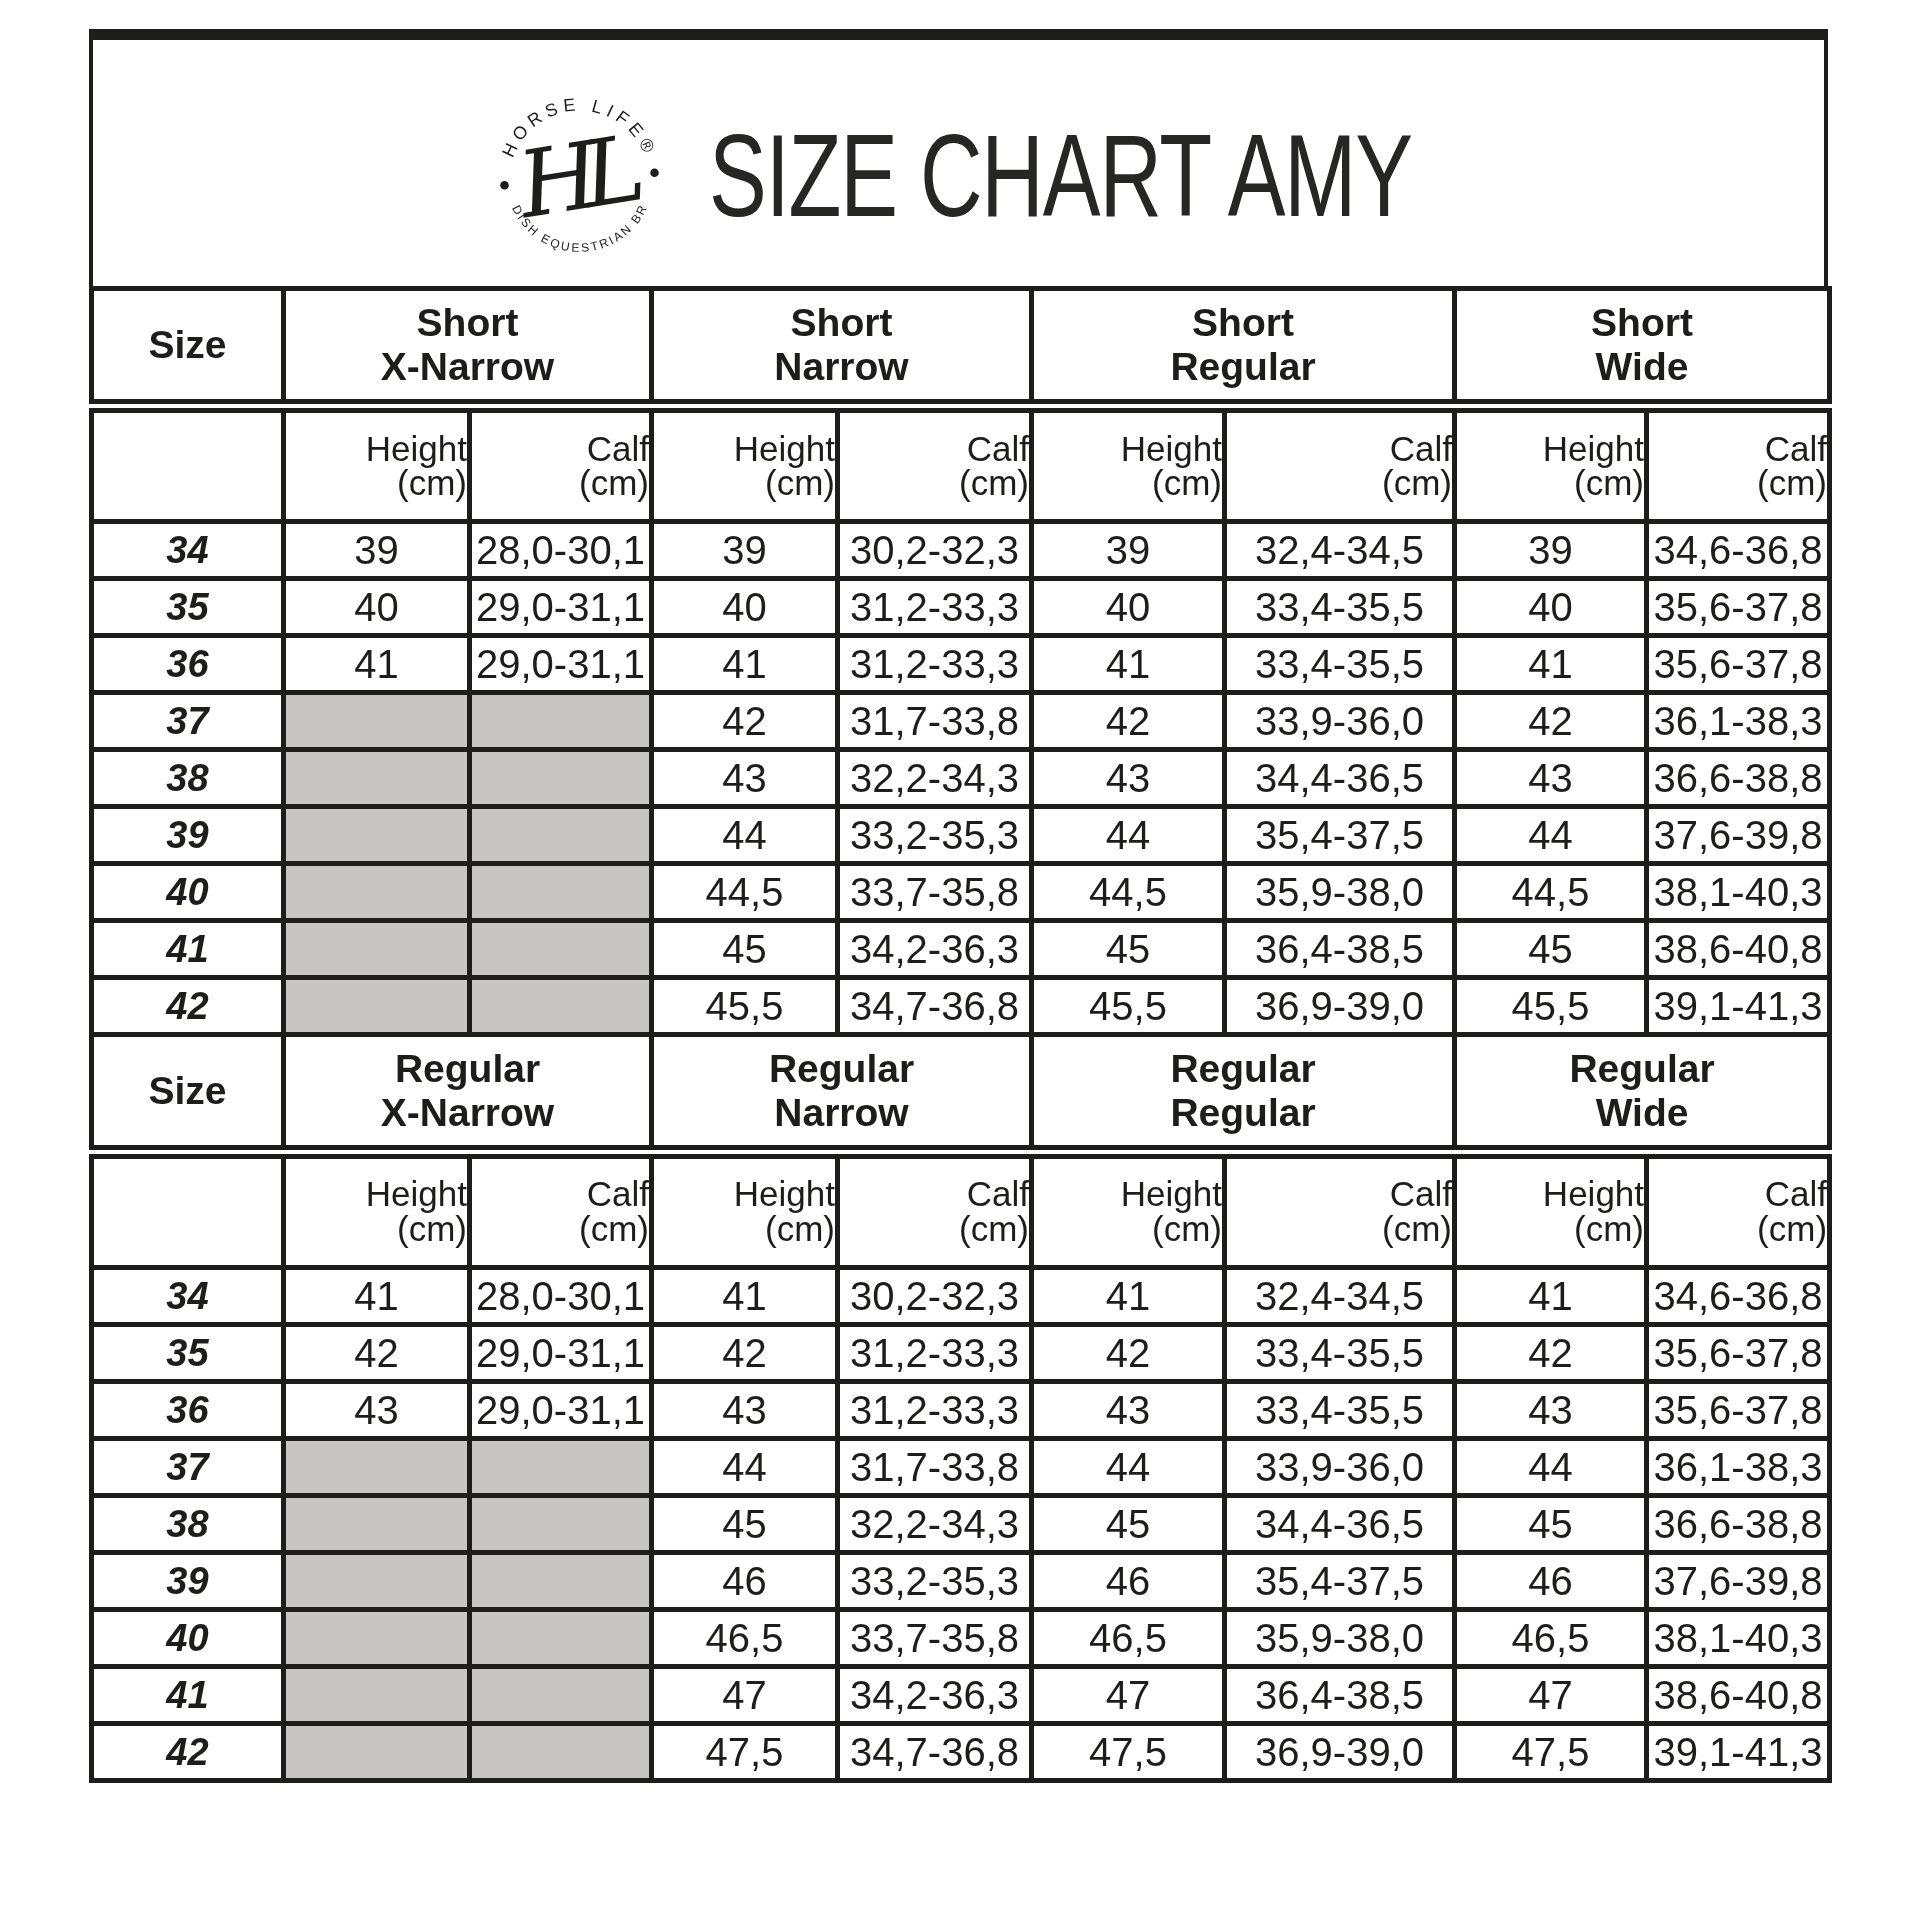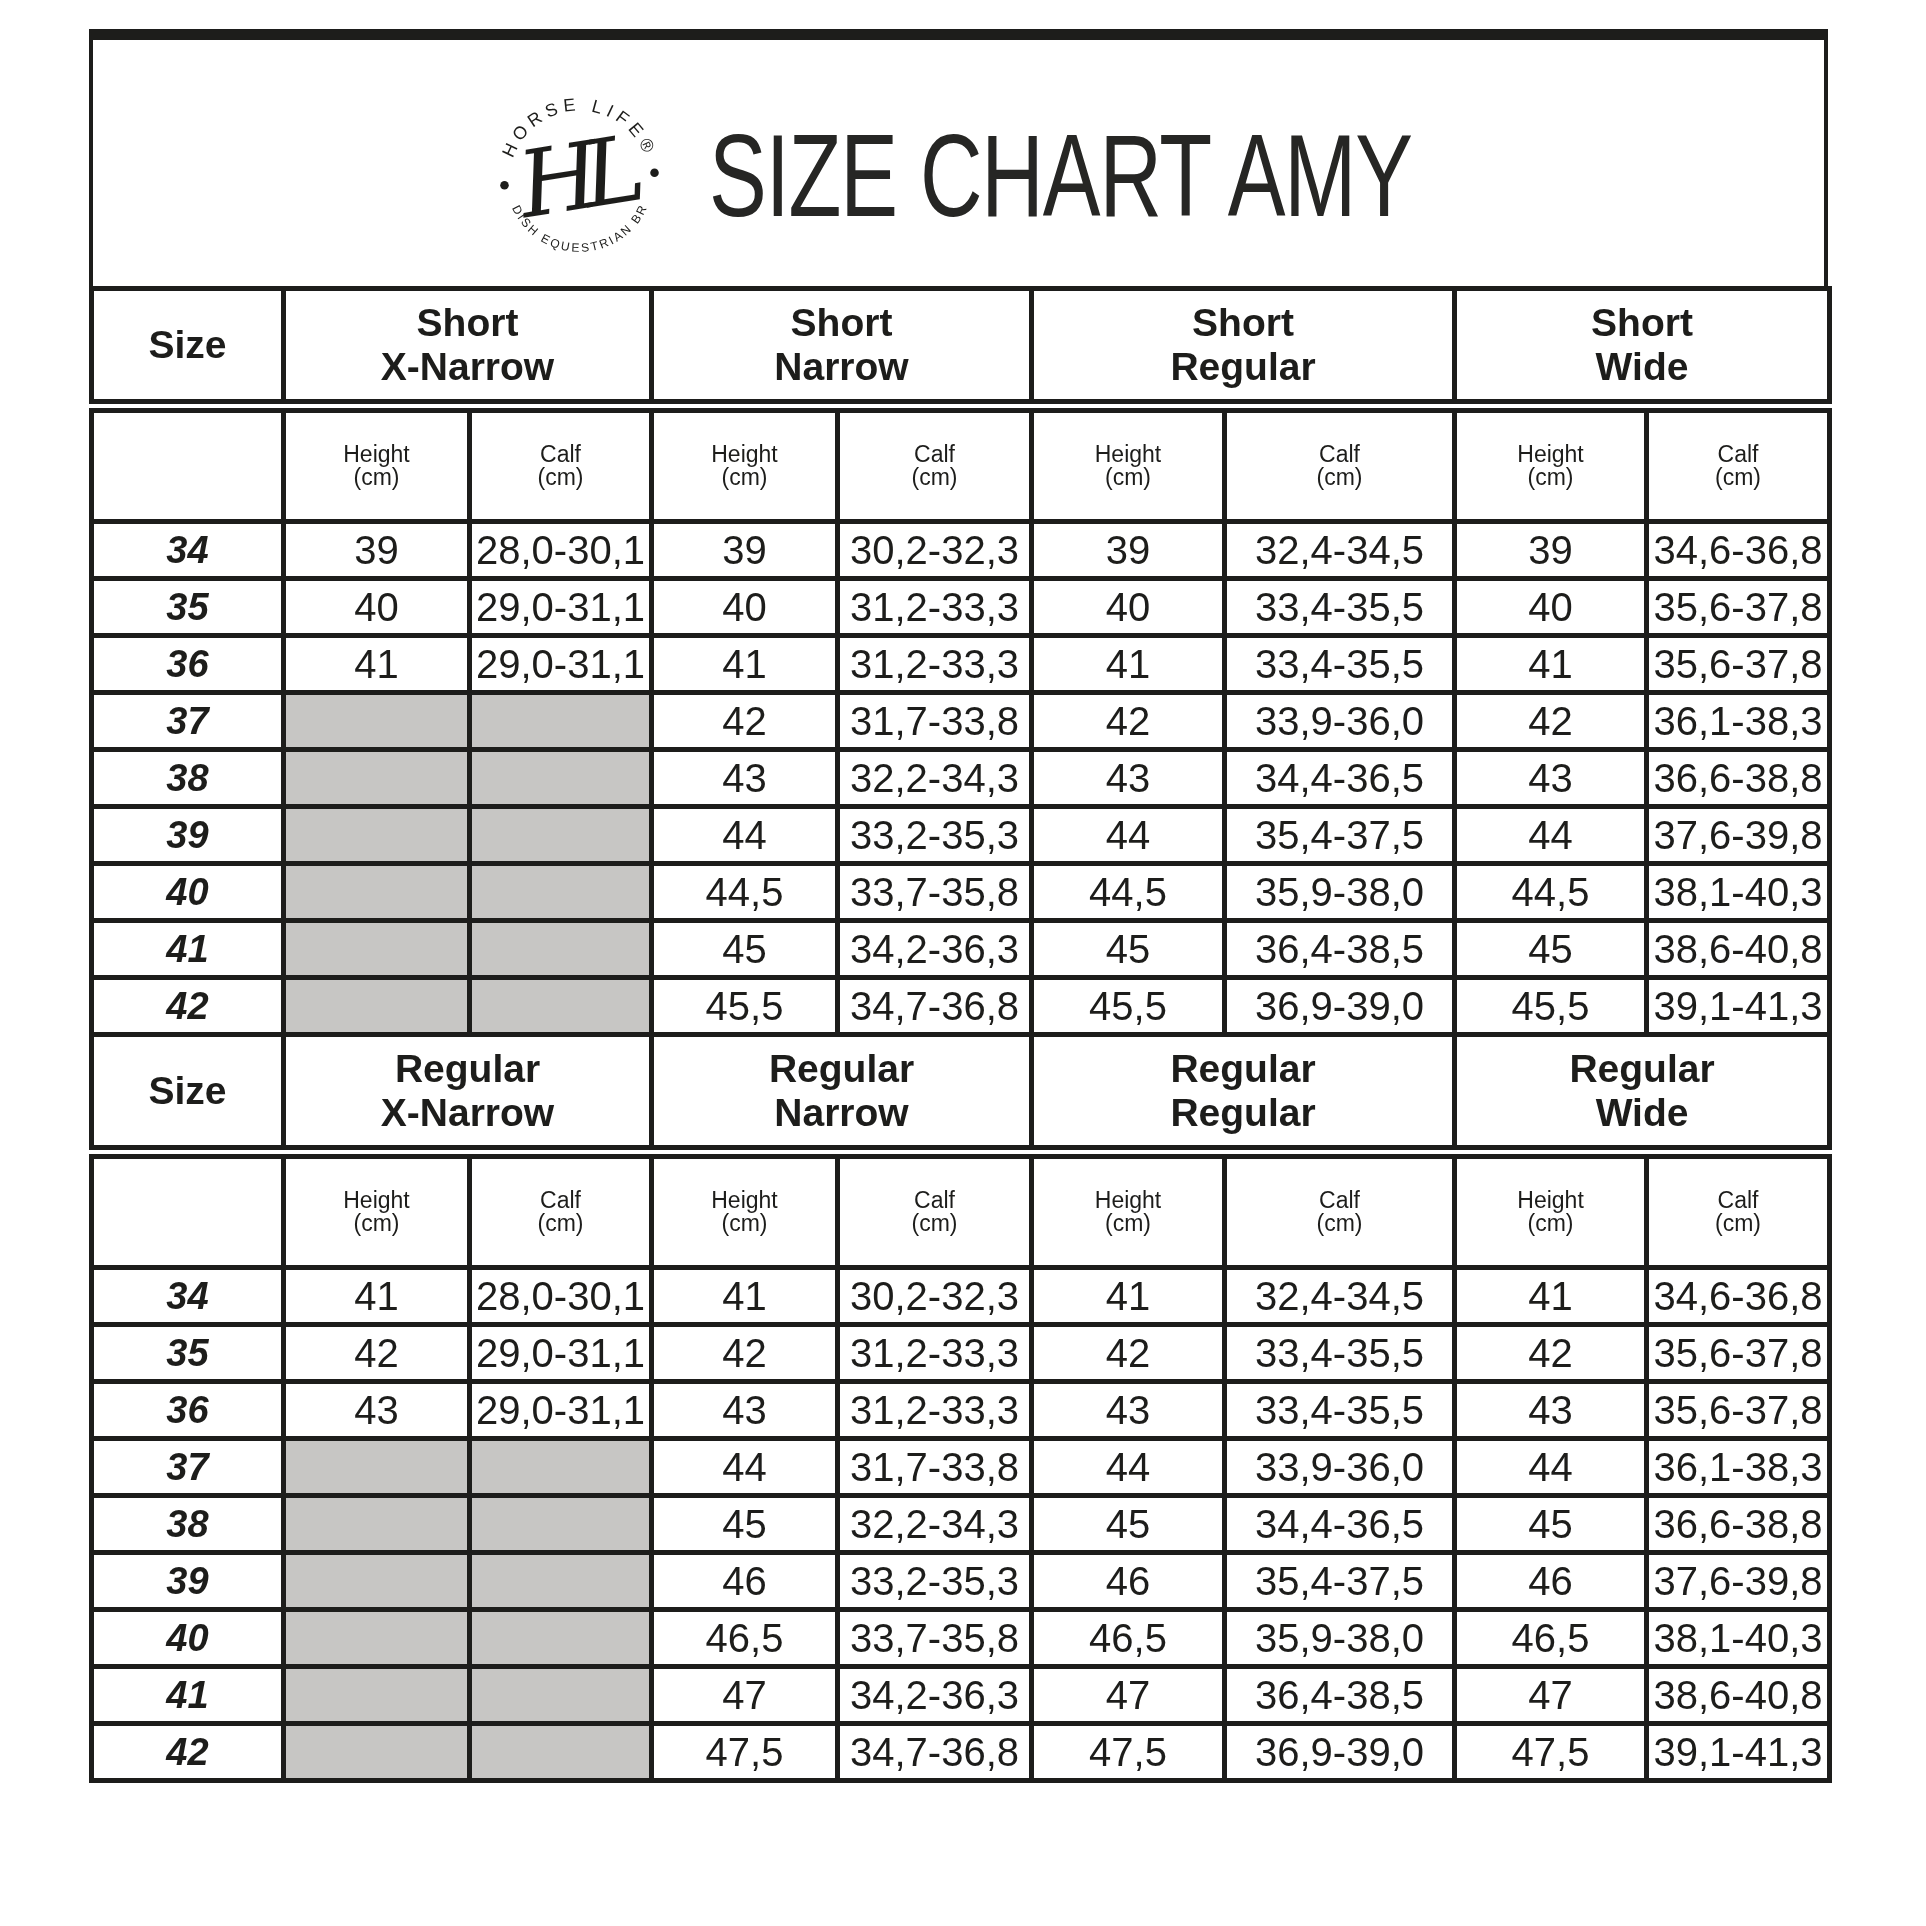--- a/index.html
+++ b/index.html
@@ -37,21 +37,21 @@
   
   table{border-collapse:collapse;table-layout:fixed;width:1739px;background:#fff;}
   table.second{margin-top:-5.4px;}
   td{
     box-sizing:content-box;border:5.4px solid var(--ink);
     text-align:center;vertical-align:middle;padding:0;overflow:hidden;
   }
   tr.grouphead td{height:108px;font-weight:bold;font-size:39px;line-height:1.13;}
   tr.subhead td{
     height:106px;border-top:14.6px double var(--ink);
-    font-size:23px;line-height:0.98;
+    font-size:35px;line-height:0.98;text-align:right;
   }
   tbody td{height:52px;font-size:40px;line-height:1;}
   td.size{font-weight:bold;font-style:italic;font-size:38px;}
   td.na{background:var(--na);}
 </style>
 </head>
 <body>
 
 <div class="sheet">
 

